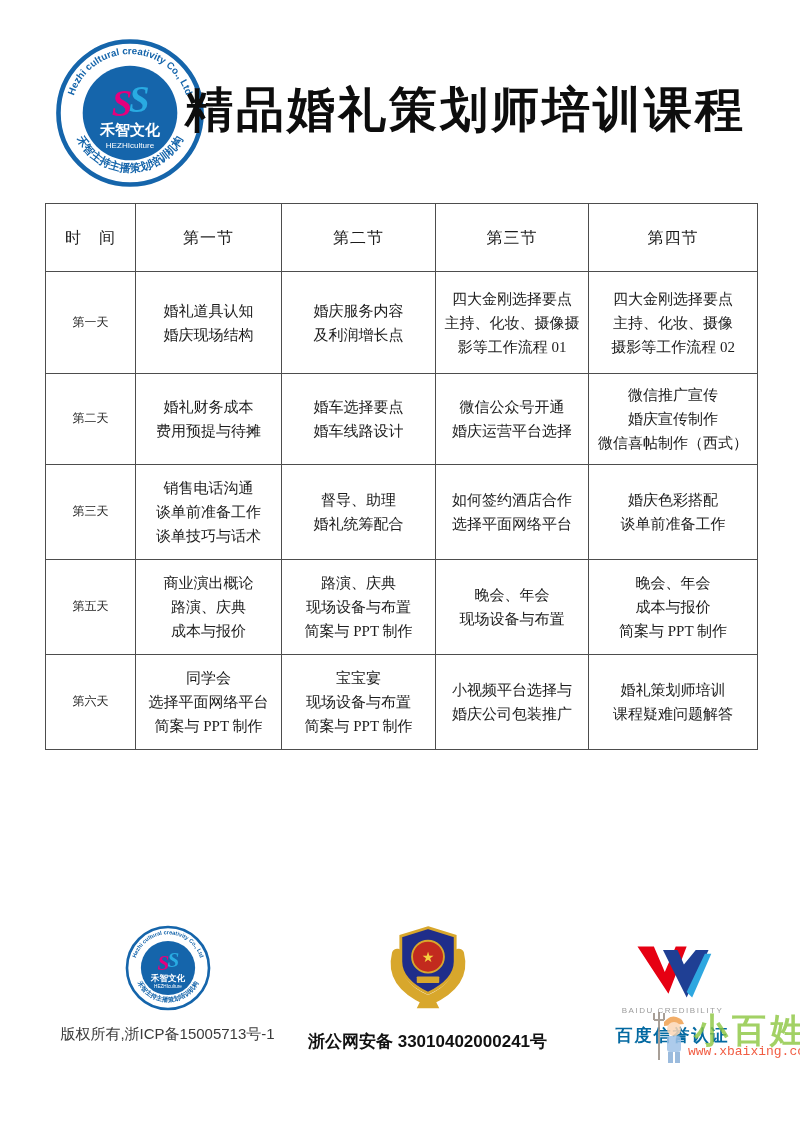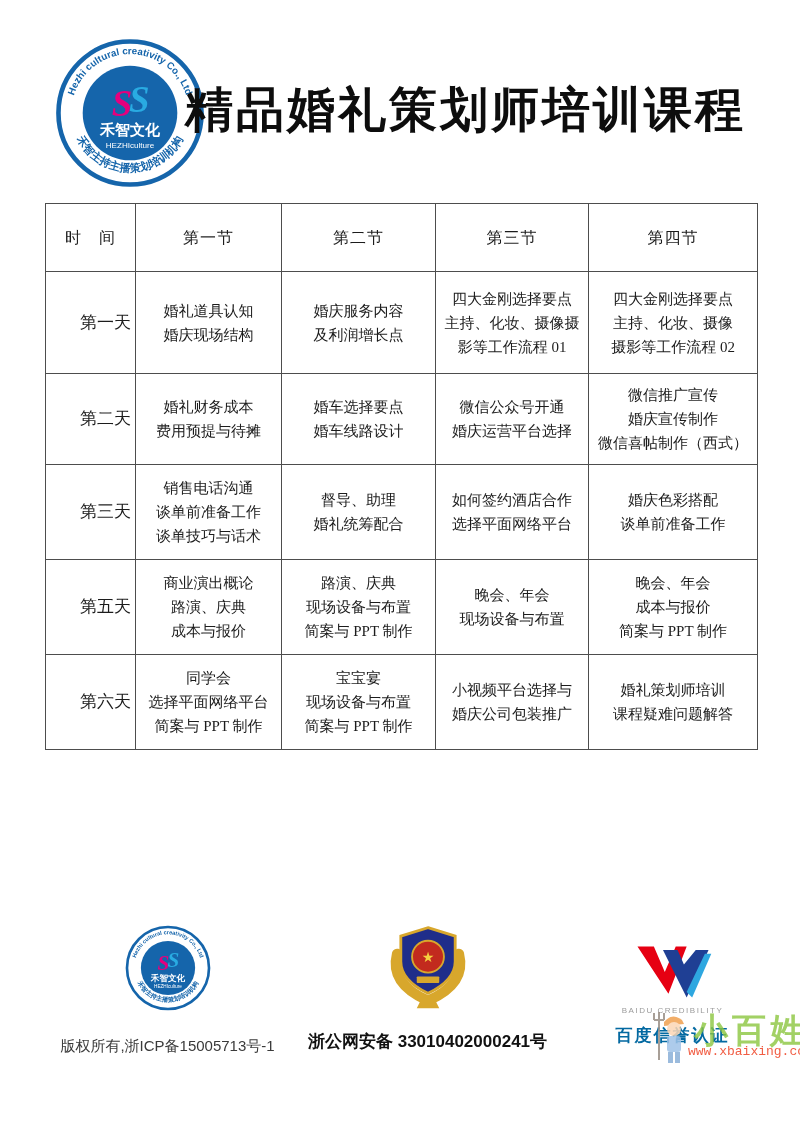--- a/index.html
+++ b/index.html
@@ -24,37 +24,37 @@
     border-collapse: collapse; table-layout: fixed; border-radius: 15px;
   }
   .course-table th, .course-table td {
     border: 1px solid #4d4d4d;
     text-align: center; vertical-align: middle;
     font-size: 15px; font-weight: normal; color: #1c1c1c;
     line-height: 1.6; white-space: pre-line; padding: 2px 4px;
   }
   .course-table thead tr { height: 68px; }
   .course-table thead th { font-size: 16px; letter-spacing: 1px; }
-  .course-table tbody th { font-size: 17px; text-align: right; }
+  .course-table tbody th { font-size: 12px; }
   .course-table tbody tr:nth-child(1) { height: 102px; }
   .course-table tbody tr:nth-child(2) { height: 91px; }
   .course-table tbody tr:nth-child(3) { height: 95px; }
   .course-table tbody tr:nth-child(4) { height: 95px; }
   .course-table tbody tr:nth-child(5) { height: 95px; }
   .course-table tbody tr:nth-child(6) { height: 96px; }
 
   
   .footer-left  { position: absolute; left: 45px;  top: 925px; width: 245px; text-align: center; }
   .footer-mid   { position: absolute; left: 300px; top: 922px; width: 255px; text-align: center; }
   .footer-right { position: absolute; left: 565px; top: 940px; width: 215px; text-align: center; }
   .hezhi-logo-small { width: 86px; height: 86px; }
   .police-badge { width: 90px; height: 90px; }
   .baidu-logo { width: 82px; height: 62px; }
   .icp-text {
-    margin-top: 22px; font-size: 15px; color: #3a3a3a;
+    margin-top: 10px; font-size: 15px; color: #3a3a3a;
     font-family: "Liberation Sans", sans-serif;
   }
   .police-text {
     margin-top: 14px; font-size: 17px; font-weight: bold; color: #111;
     font-family: "Liberation Sans", sans-serif;
   }
   .baidu-cn { font-size: 17px; color: #8a8a8a; letter-spacing: 4px; margin-top: 0px; }
   .baidu-en { font-size: 8px;  color: #9b9b9b; letter-spacing: 1.5px;
               font-family: "Liberation Sans", sans-serif; }
   .baidu-cert { font-size: 17px; font-weight: bold; color: #0369a1;

